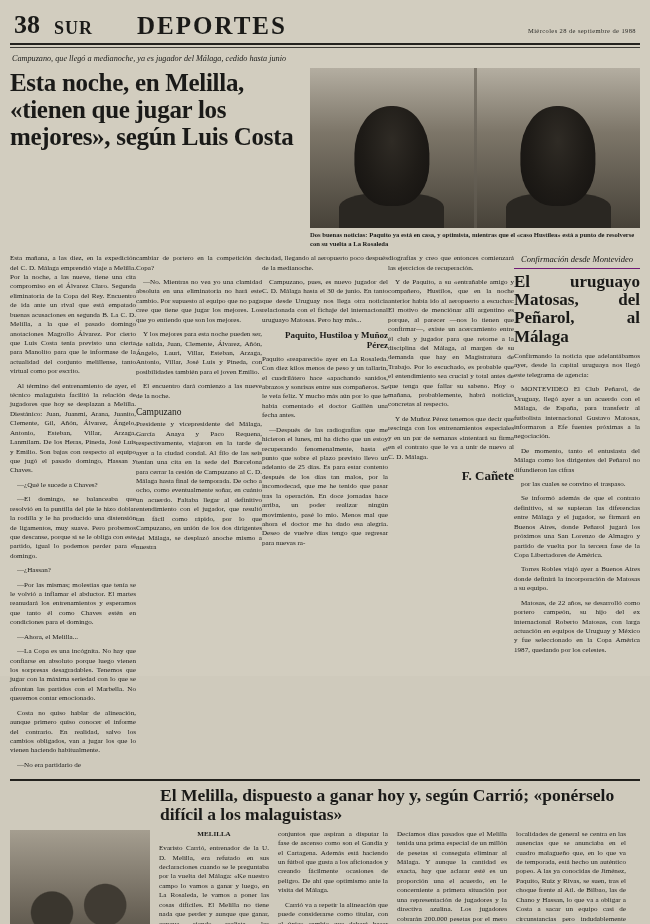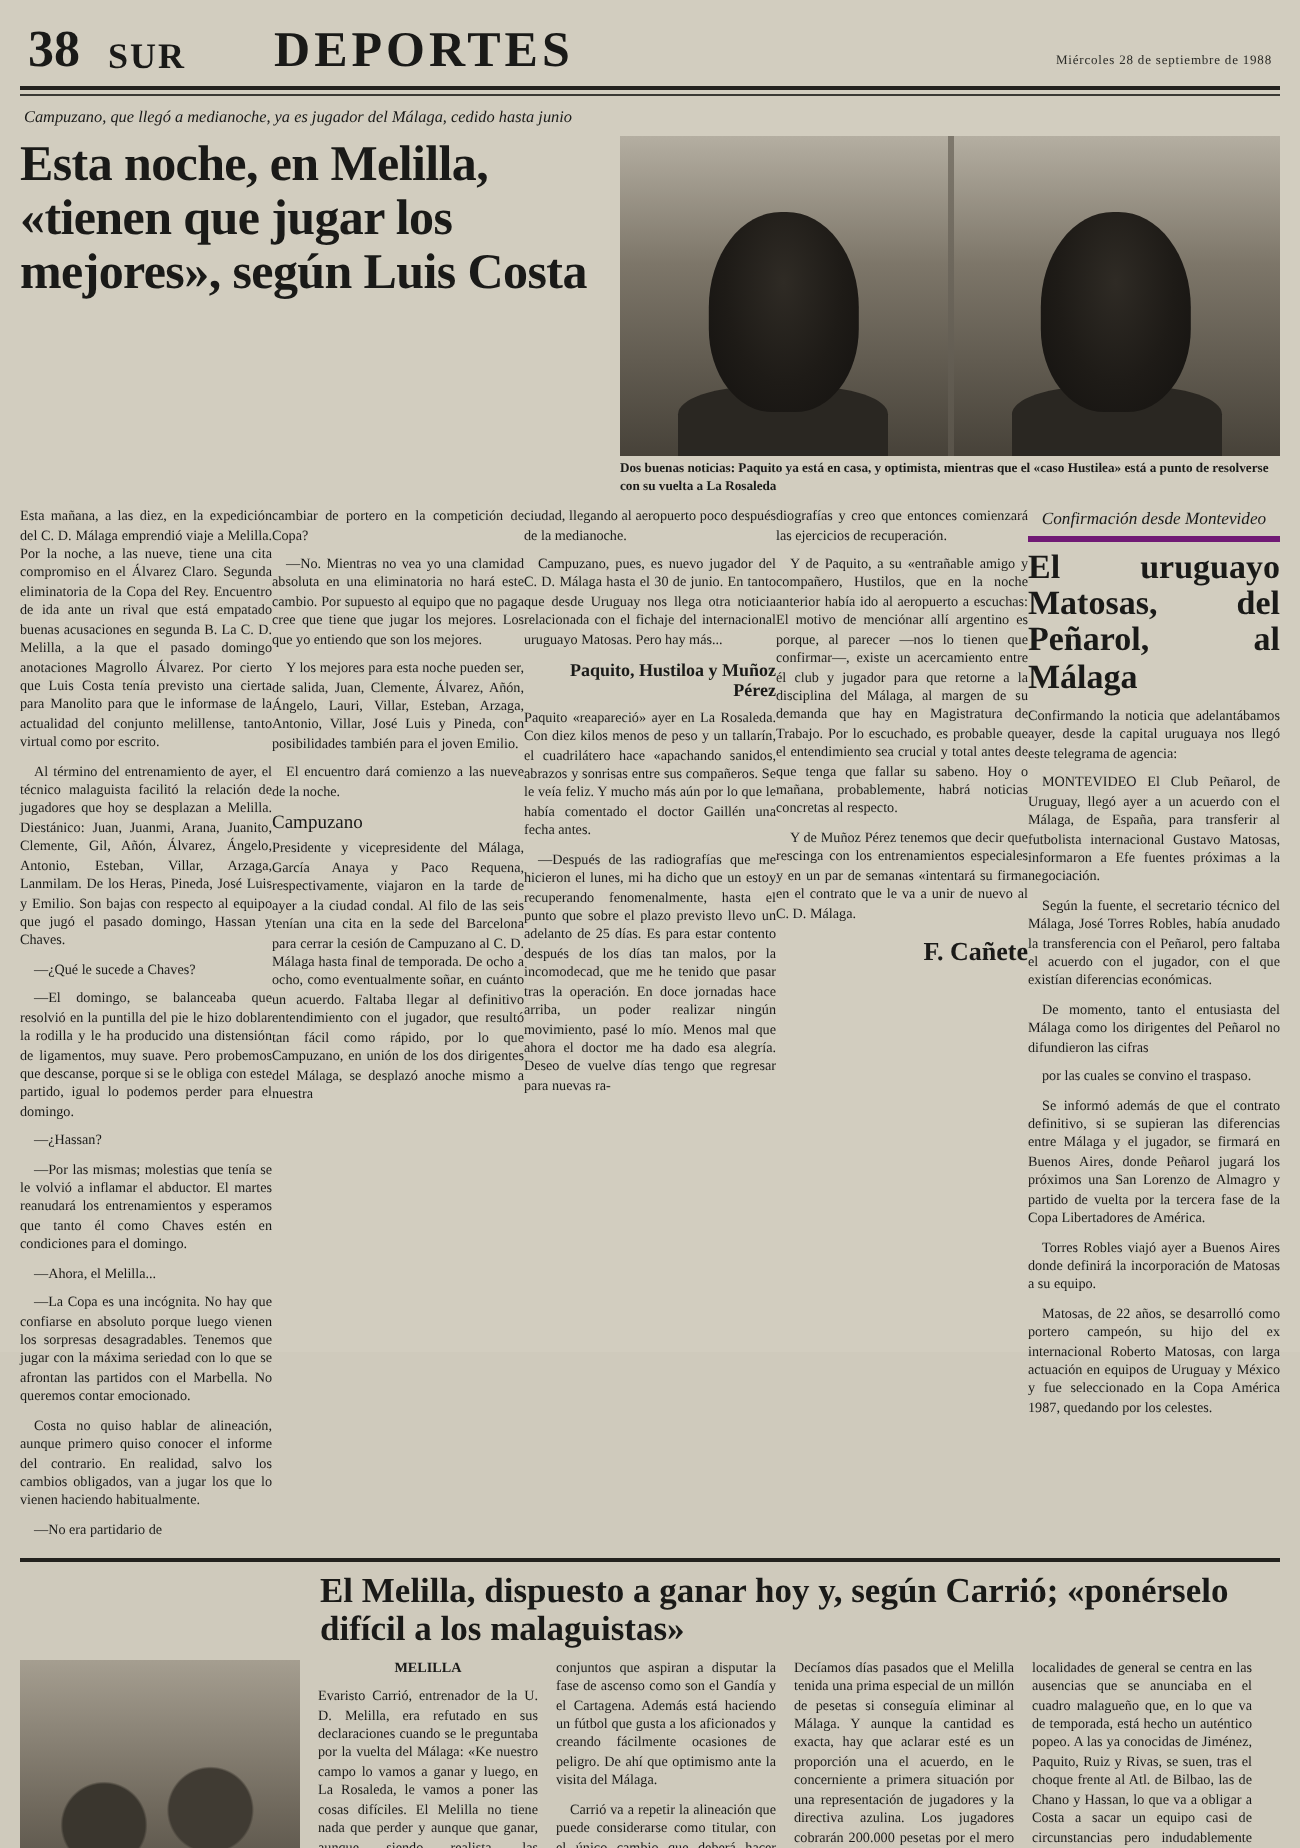--- a/index.html
+++ b/index.html
@@ -92,21 +92,21 @@
   }
   .byline{
     font-weight:bold;font-size:9px;text-align:right;line-height:1.15;
     margin:4px 0 4px 0;
   }
   .sig{font-weight:bold;font-size:13px;text-align:right;margin-top:4px;}
 
   
   .right-head-it{
     font-style:italic;font-size:8.6px;text-align:center;
-    border-bottom:3px solid #701a75;padding-bottom:2px;margin-bottom:4px;
+    border-bottom:1px solid #701a75;padding-bottom:2px;margin-bottom:4px;
   }
   .right-title{
     font-size:17px;font-weight:bold;line-height:1.08;margin:2px 0 6px 0;
   }
 
   
   .lower{
     border-top:2px solid #23221e;
     margin:4px 10px 0 10px;padding-top:5px;
   }
@@ -187,21 +187,20 @@
       <p>Y de Paquito, a su «entrañable amigo y compañero, Hustilos, que en la noche anterior había ido al aeropuerto a escuchas: El motivo de menciónar allí argentino es porque, al parecer —nos lo tienen que confirmar—, existe un acercamiento entre él club y jugador para que retorne a la disciplina del Málaga, al margen de su demanda que hay en Magistratura de Trabajo. Por lo escuchado, es probable que el entendimiento sea crucial y total antes de que tenga que fallar su sabeno. Hoy o mañana, probablemente, habrá noticias concretas al respecto.</p>
       <p>Y de Muñoz Pérez tenemos que decir que rescinga con los entrenamientos especiales y en un par de semanas «intentará su firma en el contrato que le va a unir de nuevo al C. D. Málaga.</p>
       <div class="sig">F. Cañete</div>
     </div>
 
     <div class="col" style="width:150px">
       <div class="right-head-it">Confirmación desde Montevideo</div>
       <div class="right-title">El uruguayo Matosas, del Peñarol, al Málaga</div>
       <p class="first">Confirmando la noticia que adelantábamos ayer, desde la capital uruguaya nos llegó este telegrama de agencia:</p>
       <p>MONTEVIDEO El Club Peñarol, de Uruguay, llegó ayer a un acuerdo con el Málaga, de España, para transferir al futbolista internacional Gustavo Matosas, informaron a Efe fuentes próximas a la negociación.</p>
-      <p>Según la fuente, el secretario técnico del Málaga, José Torres Robles, había anudado la transferencia con el Peñarol, pero faltaba el acuerdo con el jugador, con el que existían diferencias económicas.</p>
       <p>De momento, tanto el entusiasta del Málaga como los dirigentes del Peñarol no difundieron las cifras</p>
       <p>por las cuales se convino el traspaso.</p>
       <p>Se informó además de que el contrato definitivo, si se supieran las diferencias entre Málaga y el jugador, se firmará en Buenos Aires, donde Peñarol jugará los próximos una San Lorenzo de Almagro y partido de vuelta por la tercera fase de la Copa Libertadores de América.</p>
       <p>Torres Robles viajó ayer a Buenos Aires donde definirá la incorporación de Matosas a su equipo.</p>
       <p>Matosas, de 22 años, se desarrolló como portero campeón, su hijo del ex internacional Roberto Matosas, con larga actuación en equipos de Uruguay y México y fue seleccionado en la Copa América 1987, quedando por los celestes.</p>
     </div>
   </div>
 
   <div class="lower">
     <div class="lower-title">El Melilla, dispuesto a ganar hoy y, según Carrió; «ponérselo difícil a los malaguistas»</div>

